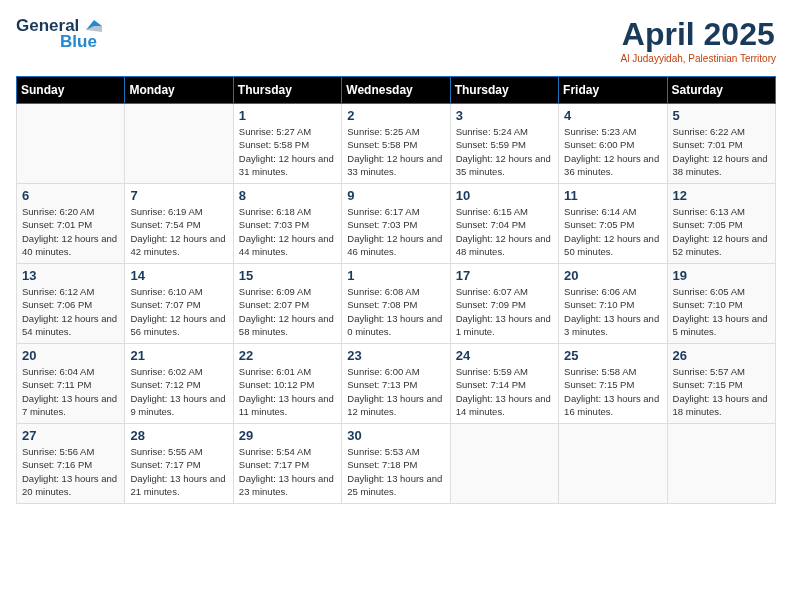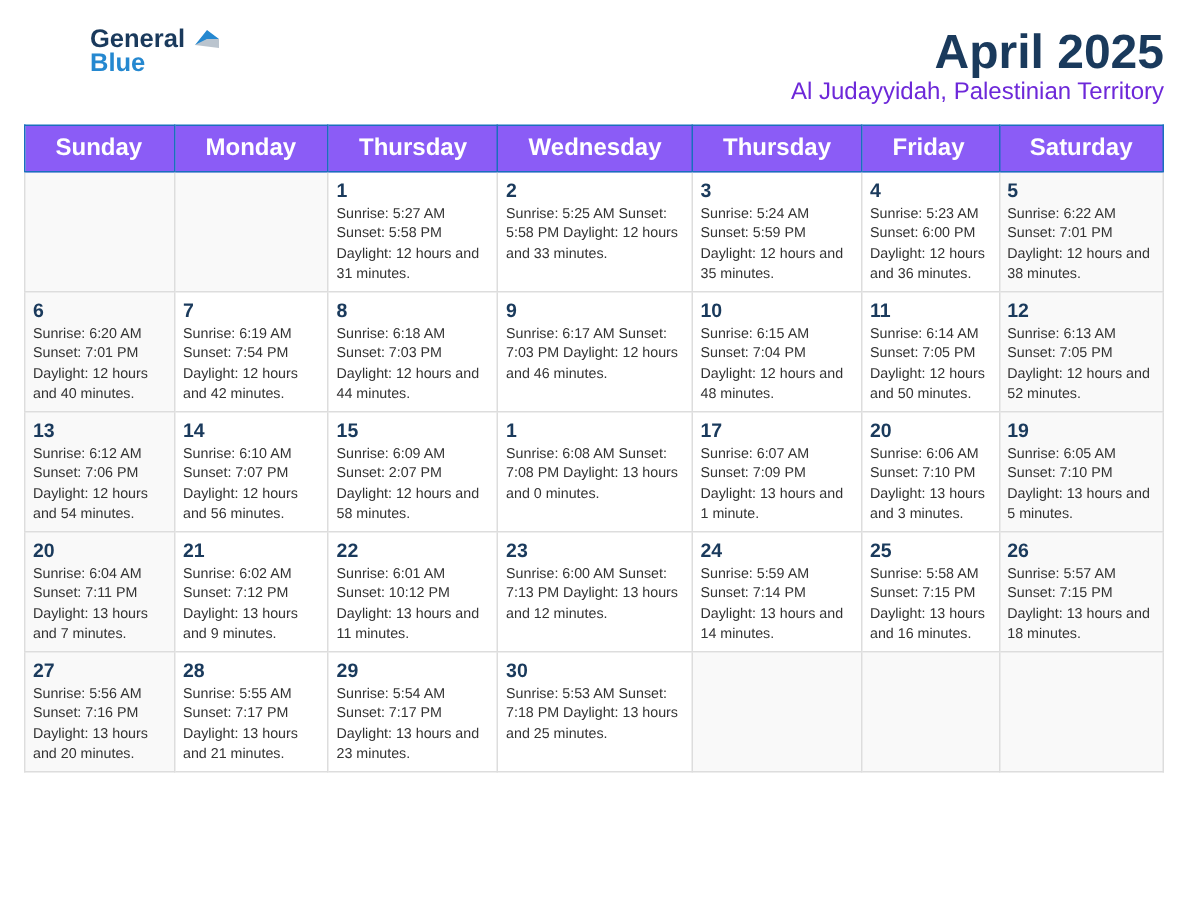--- a/index.html
+++ b/index.html
@@ -15,42 +15,42 @@
       justify-content: space-between;
       align-items: flex-start;
       margin-bottom: 12px;
     }
     .logo {
       display: flex;
       flex-direction: column;
       align-items: flex-start;
     }
     .title-block {
-      text-align: right;
+      text-align: center;
     }
     .month-title {
       font-size: 32px;
       font-weight: bold;
       color: #1a3a5c;
     }
     .subtitle {
-      font-size: 16px;
-      color: #6d28d9;
+      font-size: 10px;
+      color: #c2410c;
     }
     .calendar {
       width: 100%;
       border-collapse: collapse;
       border: 1px solid #ccc;
     }
     .calendar th {
-      background-color: #8b5cf6;
+      background-color: #000000;
       color: #fff;
-      font-size: 16px;
-      font-weight: bold;
-      padding: 6px 20px;
+      font-size: 12px;
+      font-weight: bold;
+      padding: 6px 4px;
       text-align: left;
       border: 1px solid #1a6fbd;
     }
     .calendar td {
       vertical-align: top;
       width: calc(100% / 7);
       padding: 4px 5px;
       border: 1px solid #ddd;
       font-size: 10px;
       color: #333;
@@ -70,21 +70,20 @@
     .day-info {
       font-size: 9.5px;
       color: #333;
       line-height: 1.4;
     }
     .empty { background: #f9f9f9 !important; }
     .logo-wrap {
       display: flex;
       align-items: center;
       gap: 0;
-      margin-left: 44px;
     }
     .logo-text-general {
       font-size: 17px;
       font-weight: bold;
       color: #1a3a5c;
     }
     .logo-text-blue {
       font-size: 17px;
       font-weight: bold;
       color: #2588d0;

